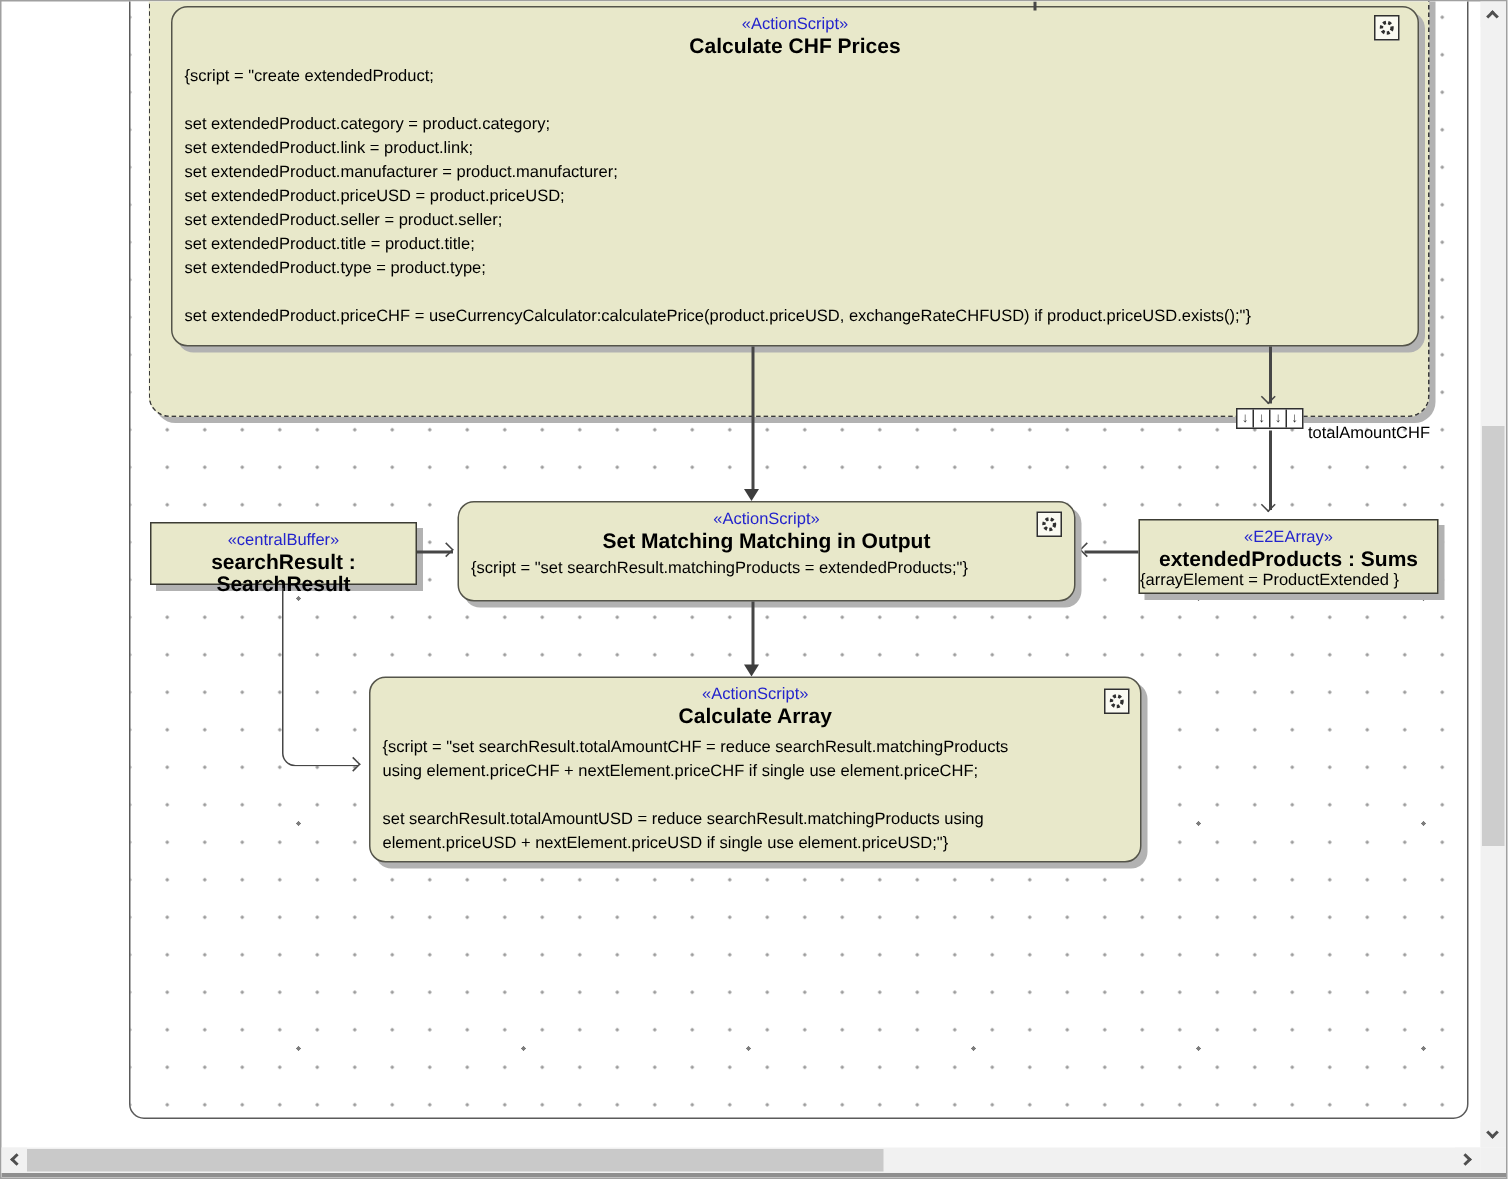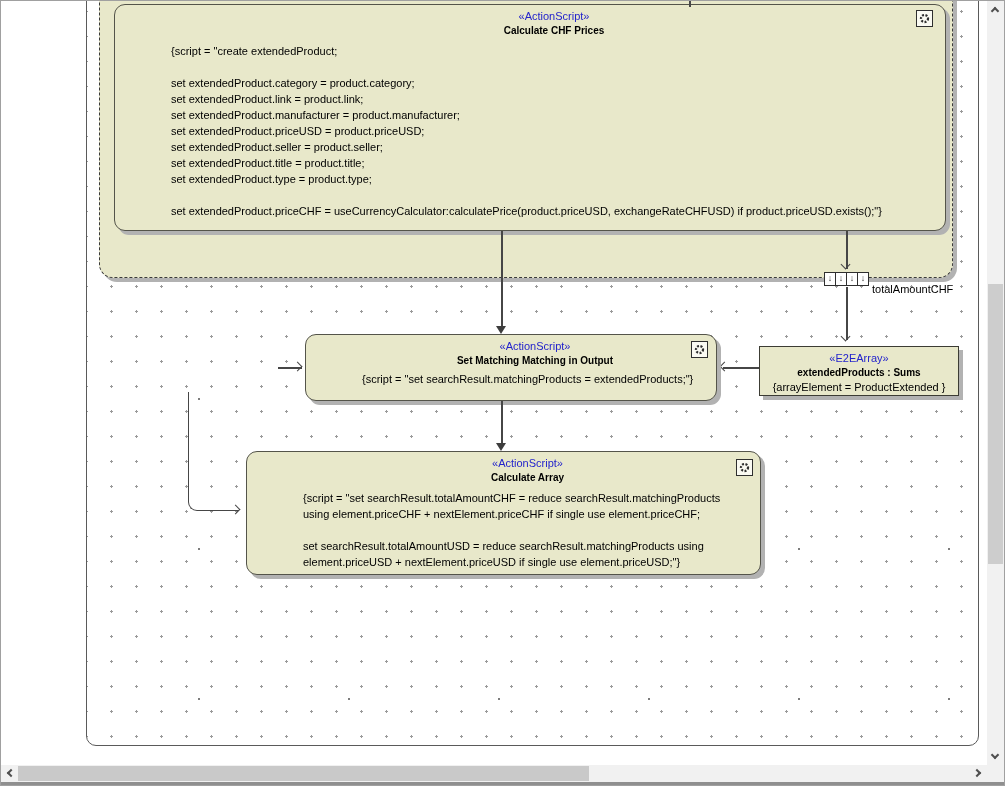--- a/index.html
+++ b/index.html
@@ -17,27 +17,27 @@
       radial-gradient(circle, #9a9a9a 1px, transparent 1.1px),
       radial-gradient(circle, #7d7d7d 1.4px, transparent 1.5px);
     background-size:25px 25px, 150px 150px;
     background-position:12px 2px, 37px 52px;
   }
   
   .node {
     position:absolute; background:#e8e8ca; color:#000;
     box-shadow:4px 4px 0 #b2b2b2;
   }
-  .action { border:1.5px solid #54544a; border-radius:11px;padding-left:48px; }
+  .action { border:1.5px solid #54544a; border-radius:11px; }
   .region { border:1.5px dashed #3a3a3a; border-radius:14px; }
   .objnode { border:1.5px solid #3c3c34; }
   .stereo { text-align:center; color:#2323cc; font-size:11px; line-height:14px; padding-top:4px; }
-  .title  { text-align:center; font-weight:bold; font-size:10px; line-height:15px; }
+  .title  { text-align:center; font-weight:bold; font-size:14px; line-height:15px; }
   .script { font-size:11px; line-height:16px; white-space:pre; padding:5px 0 0 8px; color:#000; }
-  .plain  { text-align:center; font-size:11px; line-height:15px; }
+  .plain  { font-size:11px; line-height:15px; }
   
   .gear {
     position:absolute; width:17px; height:17px; background:#fafaf2;
     border:1px solid #2f2f2f; display:flex; align-items:center; justify-content:center;
   }
   
   .expnode {
     position:absolute; left:823px; top:271px; width:45px; height:14px;
     background:#ffffff; border:1px solid #2f2f2f; display:flex;
   }
@@ -128,20 +128,24 @@
 
   <div class="edge v" style="left:845px; top:286px; height:53px;"></div>
   <div class="chev d" style="left:841px; top:332px;"></div>
 
   <div class="node objnode" style="left:758px; top:345px; width:200px; height:50px;">
     <div class="stereo" style="padding-top:4px;">«E2EArray»</div>
     <div class="title">extendedProducts : Sums</div>
     <div class="plain">{arrayElement = ProductExtended }</div>
   </div>
 
+  <div class="node objnode" style="left:99px; top:347px; width:178px; height:42px;">
+    <div class="stereo">«centralBuffer»</div>
+    <div class="title">searchResult : SearchResult</div>
+  </div>
 
   <div class="edge v" style="left:500px; top:230px; height:97px;"></div>
   <div class="tri-down" style="left:495px; top:325px;"></div>
 
   <div class="edge h" style="left:277px; top:366px; width:24px;"></div>
   <div class="chev r" style="left:293px; top:362px;"></div>
 
   <div class="edge h" style="left:722px; top:366px; width:36px;"></div>
   <div class="chev l" style="left:720px; top:362px;"></div>
 

